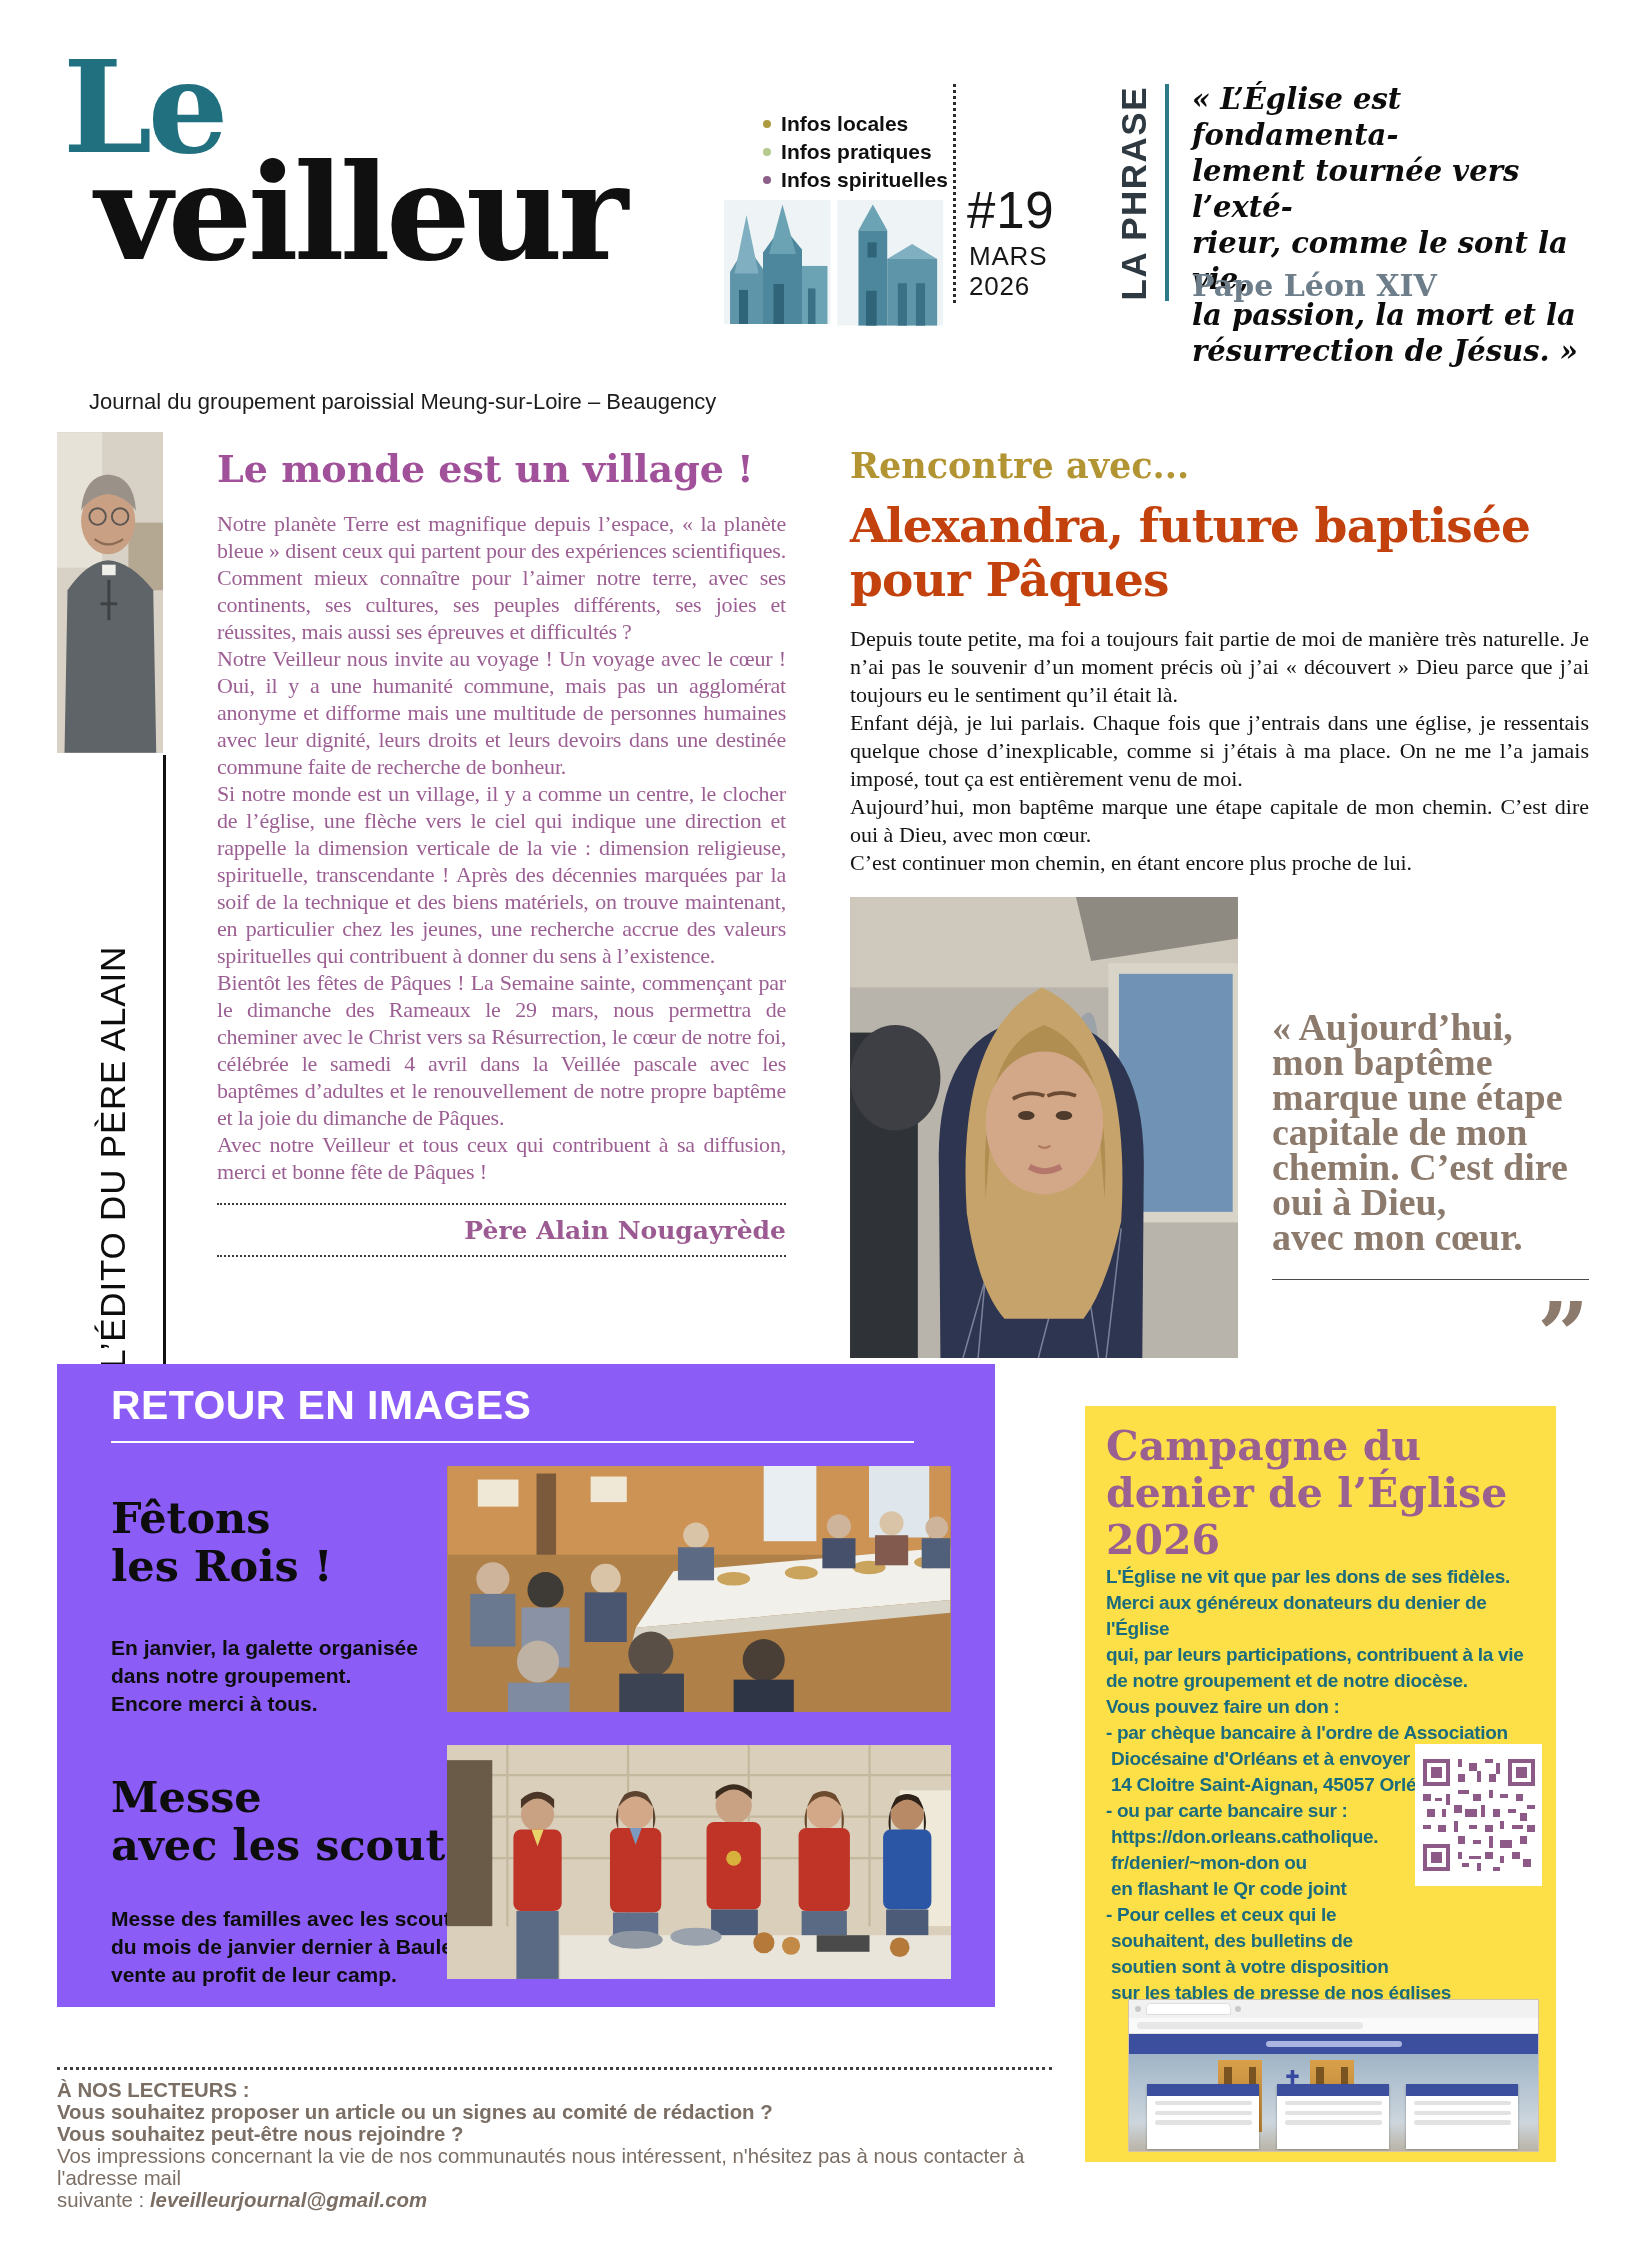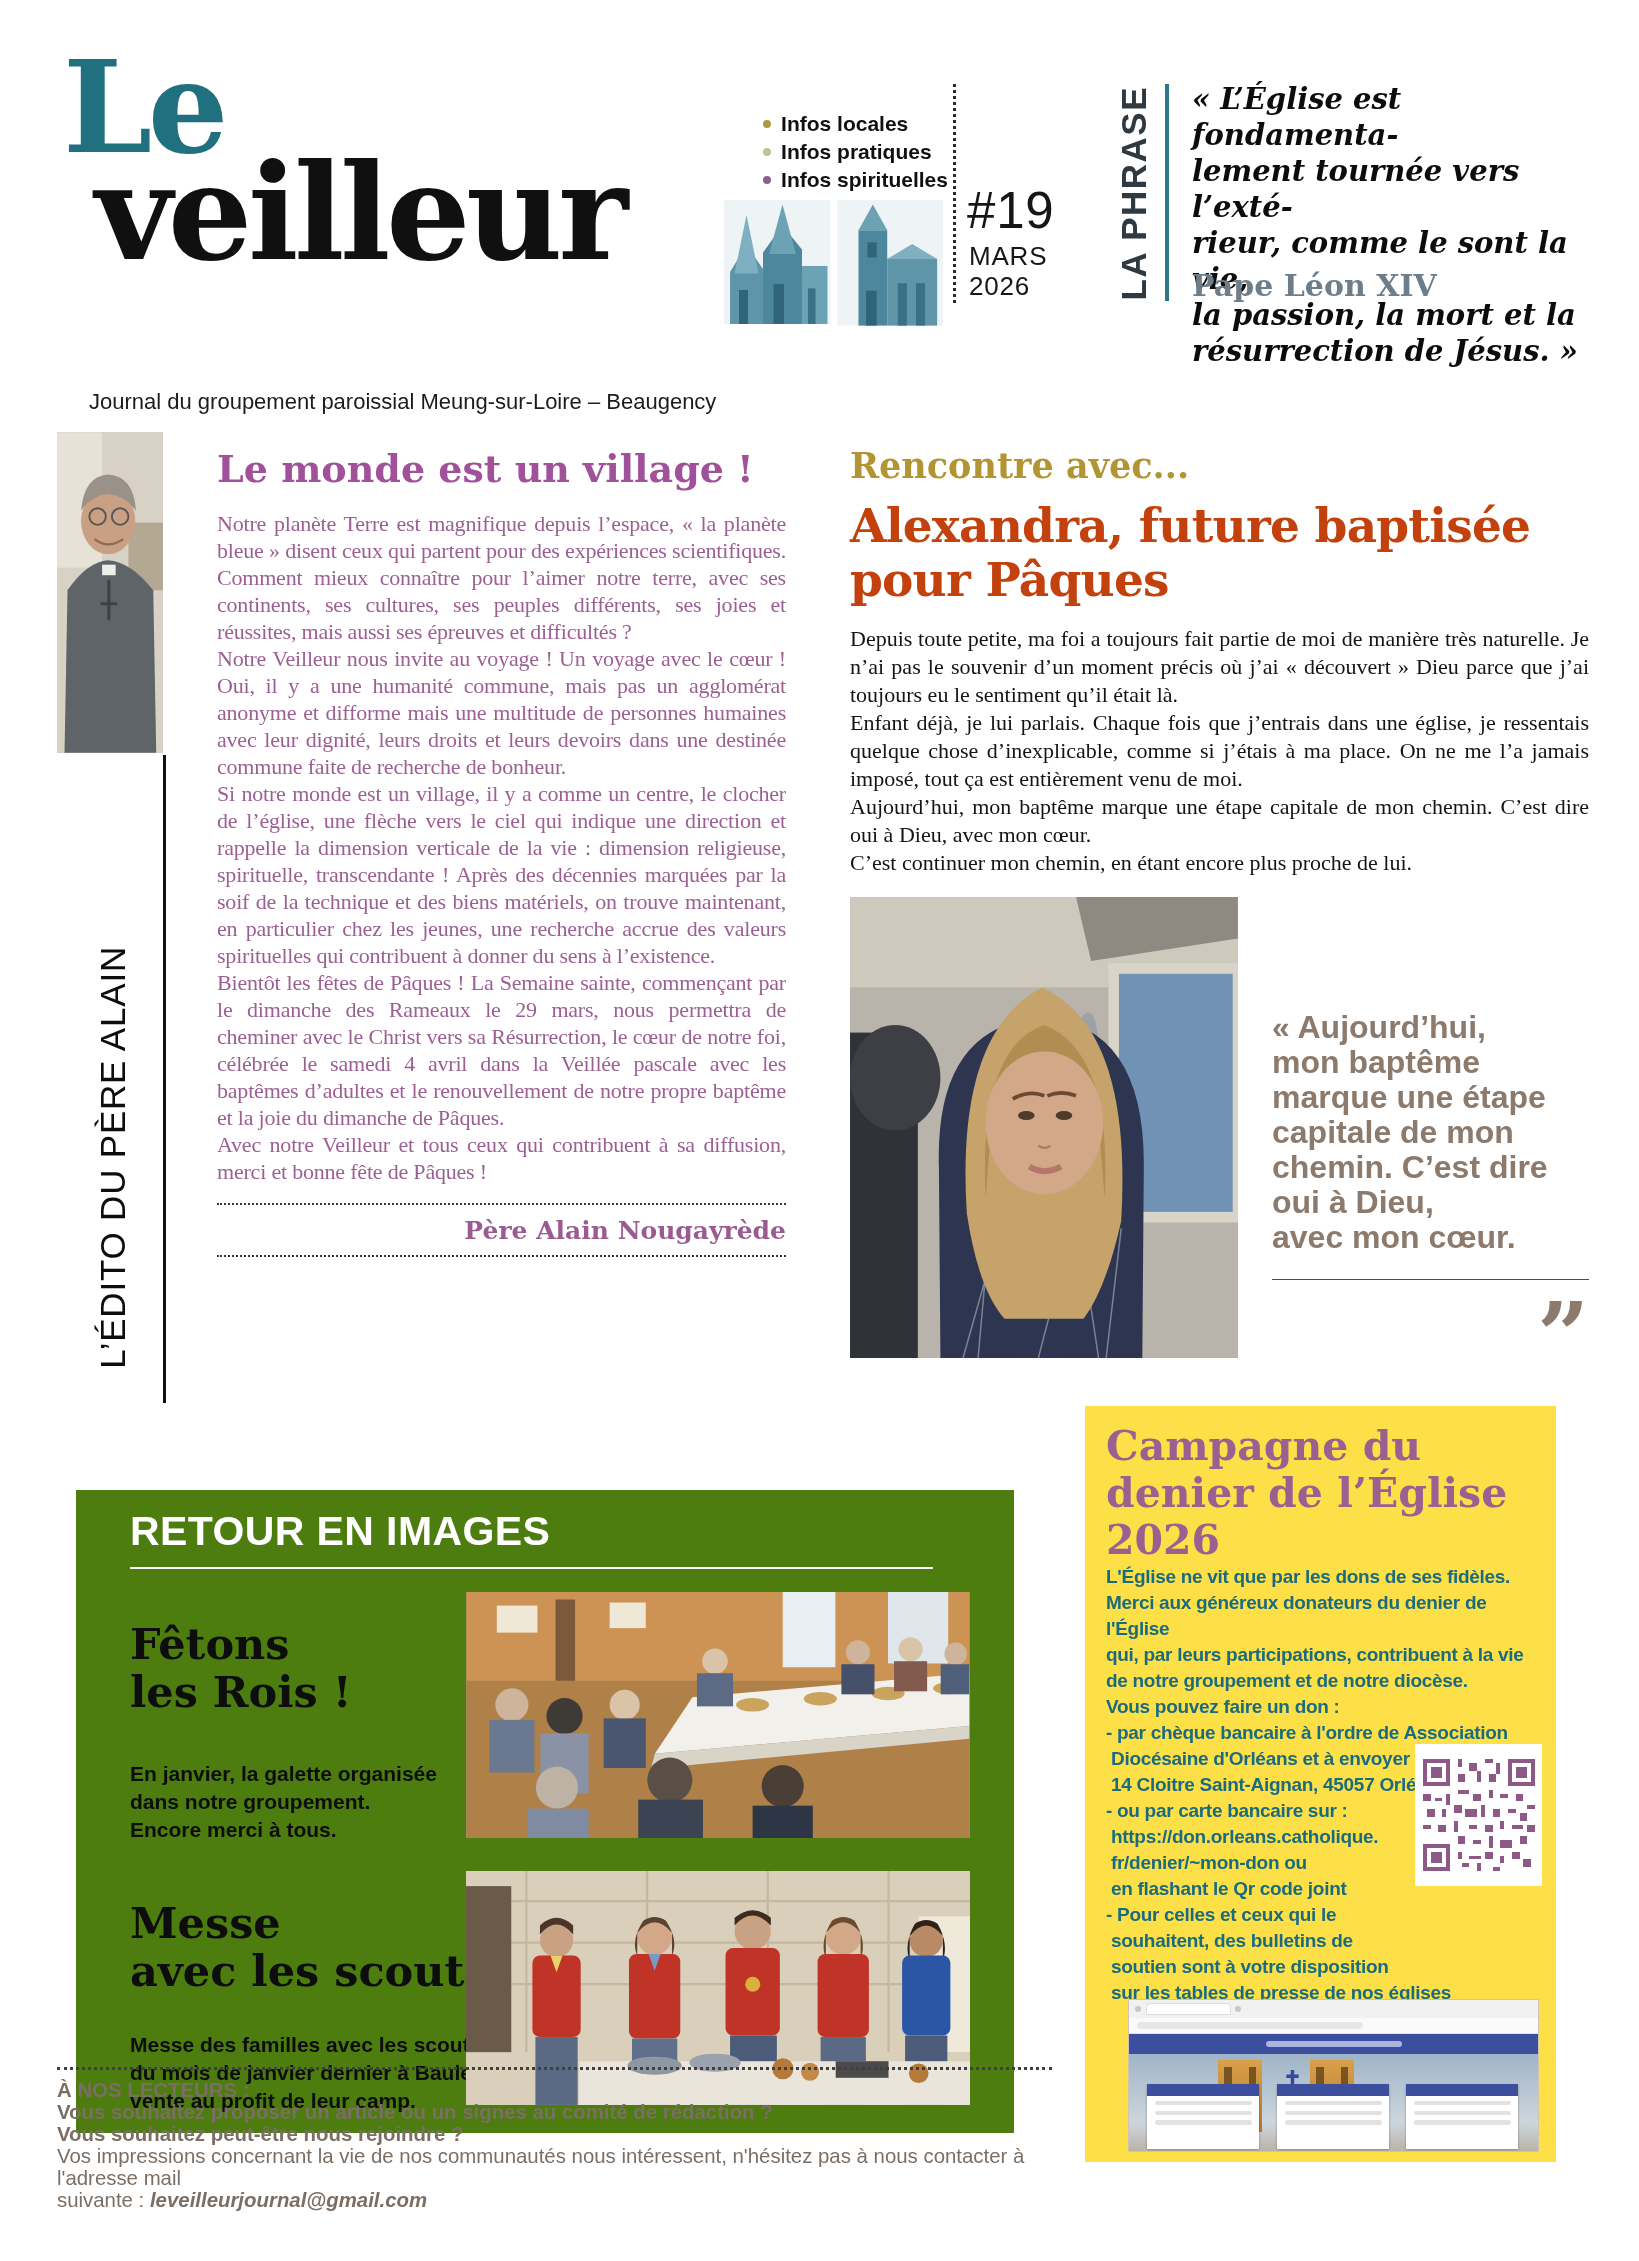--- a/index.html
+++ b/index.html
@@ -53,28 +53,28 @@
   
   .rencontre-col{position:absolute;left:850px;top:445px;width:739px;}
   .kicker{font-family:"DejaVu Serif",serif;font-weight:bold;font-size:35px;color:#b39432;margin:0;}
   .rencontre-title{font-family:"DejaVu Serif",serif;font-weight:bold;font-size:47px;line-height:54px;
         color:#c2410c;margin:13px 0 18px 0;letter-spacing:-0.8px;}
   .rencontre-body p{font-family:"Liberation Serif",serif;font-size:22px;line-height:28px;color:#141414;
         text-align:justify;margin:0;}
   .photo-quote-row{display:flex;margin-top:19.6px;}
   .alexandra-photo{width:388px;height:461px;flex:none;overflow:hidden;background:#8a8d90;}
   .pq-col{flex:1;padding-left:34px;padding-top:113px;}
-  .pull-quote{font-family:Liberation Sans, sans-serif;font-weight:bold;font-size:32px;line-height:35px;
+  .pull-quote{font-family:Liberation Serif, serif;font-weight:bold;font-size:38px;line-height:35px;
         color:#8c7a6d;white-space:pre-line;}
   .pq-rule{border-top:1.5px solid #4a4a4a;margin-top:24px;}
   .pq-mark{font-family:"DejaVu Serif",serif;font-weight:bold;font-size:90px;color:#8c7a6d;
         text-align:right;line-height:0.8;margin-top:19.6px;}
 
   
-  .retour-panel{position:absolute;left:57px;top:1490px;width:938px;height:643px;background:#4d7c0f;margin-left:19px;}
+  .retour-panel{position:absolute;left:57px;top:1364px;width:938px;height:643px;background:#8b5cf6;}
   .retour-title{position:absolute;left:54px;top:18px;font-size:41px;font-weight:bold;color:#fff;letter-spacing:0.4px;margin:0;}
   .retour-underline{position:absolute;left:54px;top:77px;width:803px;height:2.3px;background:#fff;}
   .retour-item-title{position:absolute;font-family:"DejaVu Serif",serif;font-weight:bold;font-size:43px;
         line-height:48px;color:#0d0d0d;white-space:pre-line;margin:0;}
   .retour-item-caption{position:absolute;font-size:21px;font-weight:bold;line-height:28px;color:#0d0d0d;white-space:pre-line;}
   .t-fetons{left:54px;top:130px;}
   .c-fetons{left:54px;top:270px;}
   .t-messe{left:54px;top:409px;}
   .c-messe{left:54px;top:541px;}
   .galette-photo{position:absolute;left:390px;top:102px;width:504px;height:246px;overflow:hidden;background:#a98a66;}

